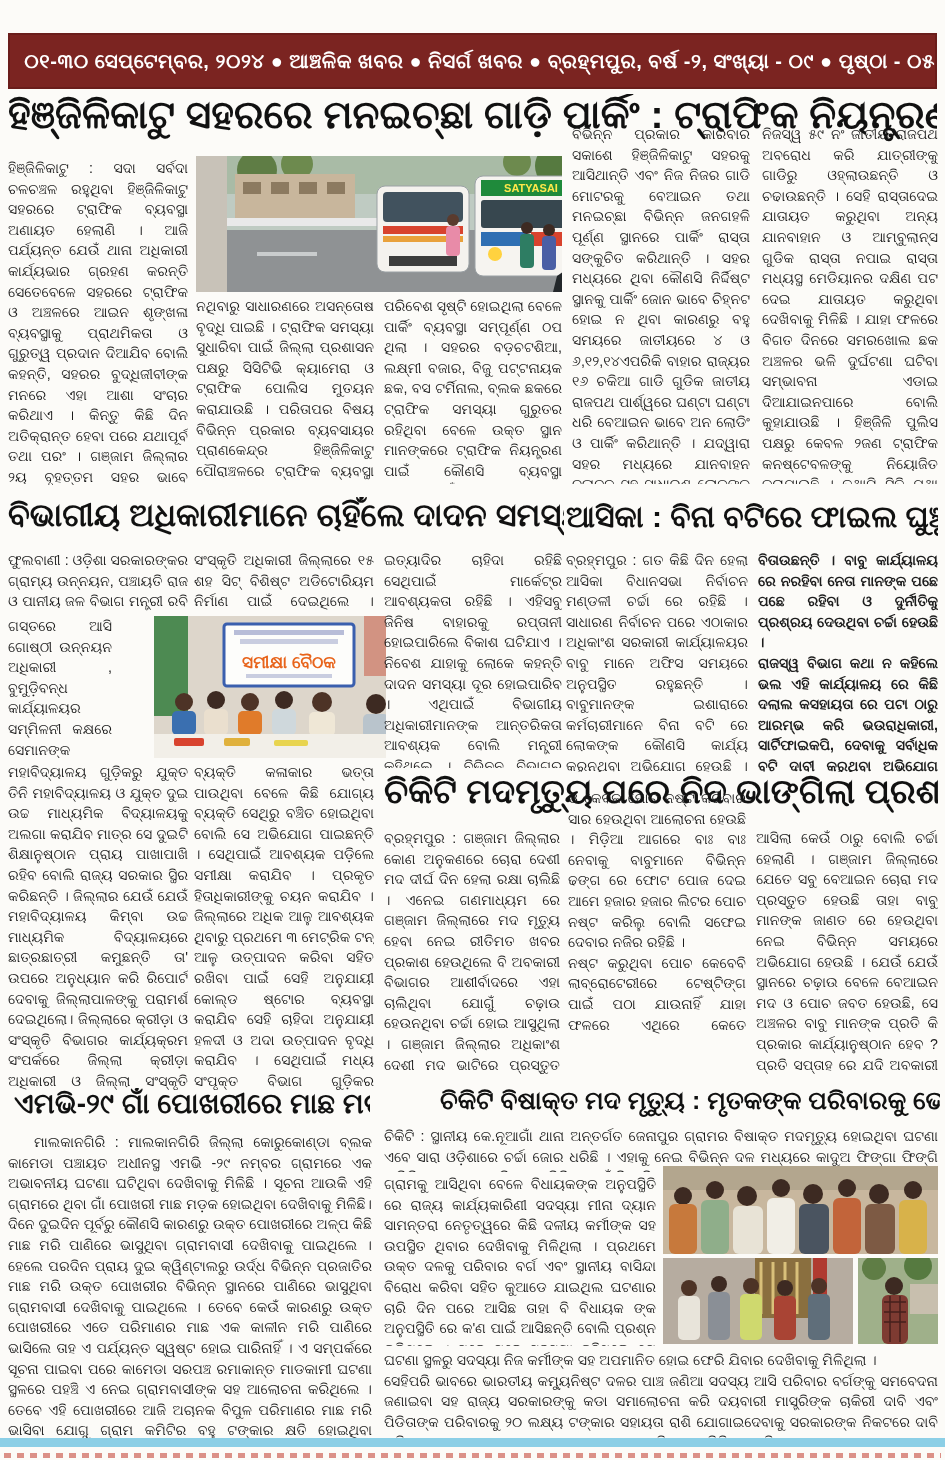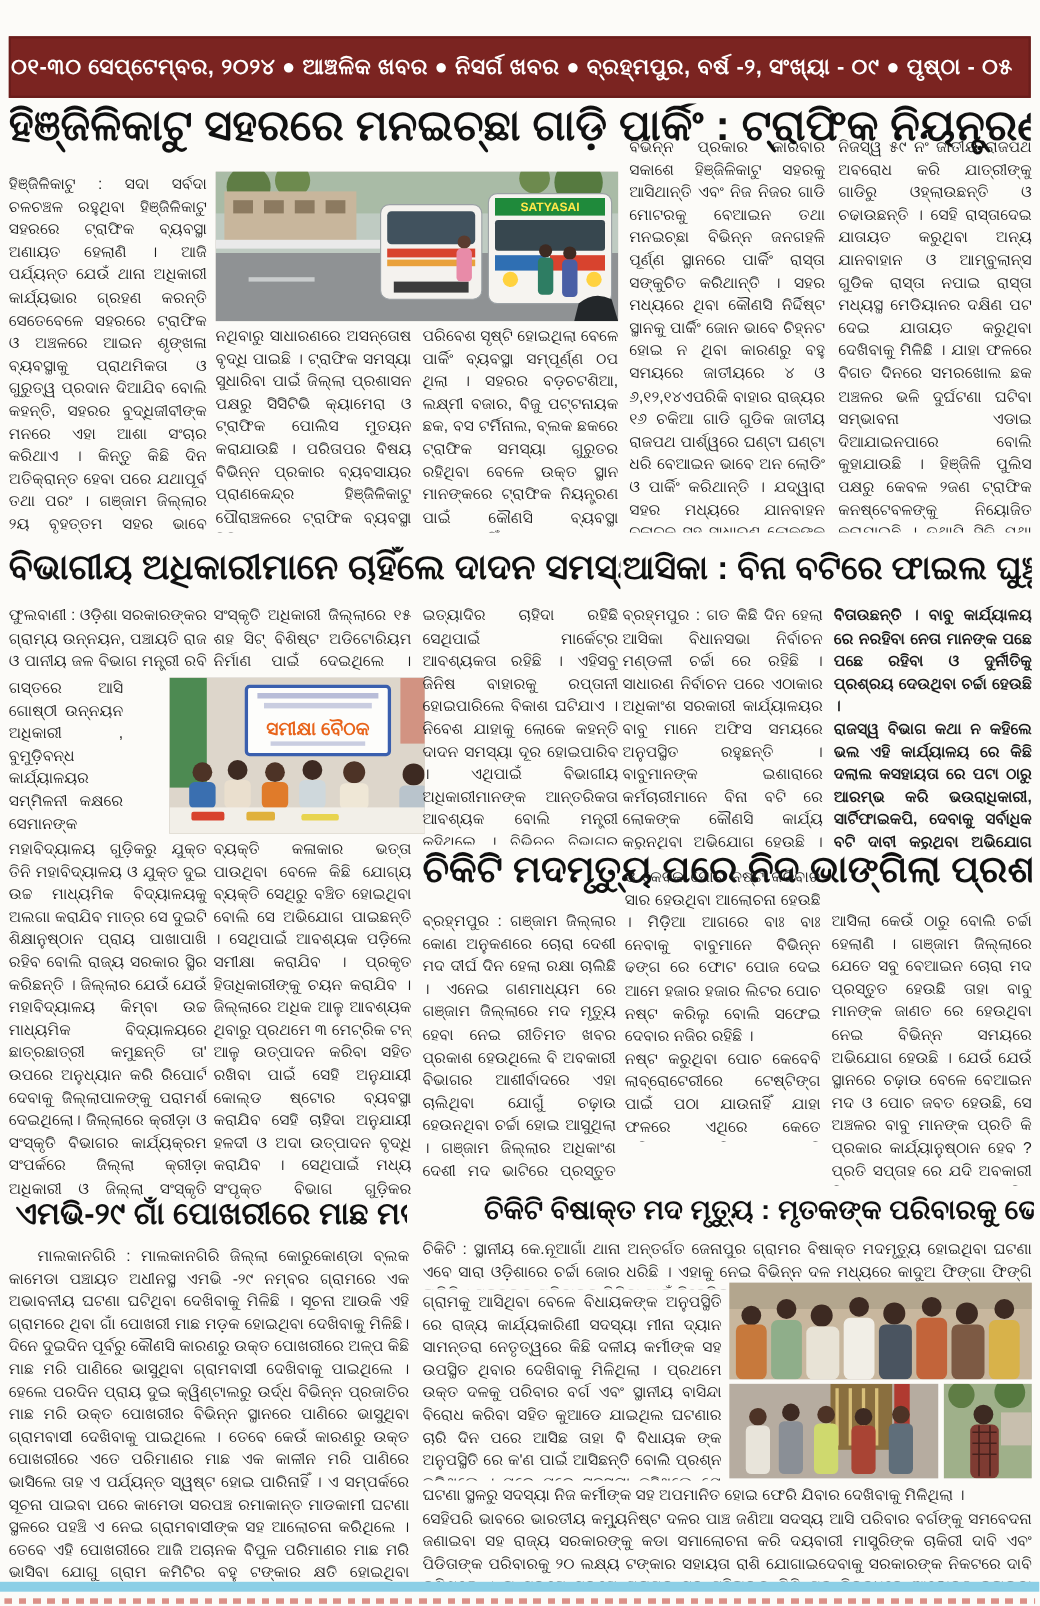--- a/index.html
+++ b/index.html
@@ -1,20 +1,20 @@
 <!DOCTYPE html>
 <html><head>
 <meta charset="utf-8">
 <style>
   html,body{margin:0;padding:0;}
   body{width:945px;height:1460px;position:relative;background:#fcfbf8;
        font-family:"Liberation Sans","DejaVu Sans",sans-serif;color:#1c1c1c;overflow:hidden;}
   .abs{position:absolute;box-sizing:border-box;}
   .masthead{background:#7b2421;color:#ffffff;font-weight:bold;font-size:20px;
-            display:flex;align-items:center;justify-content:flex-start;white-space:nowrap;
+            display:flex;align-items:center;justify-content:flex-end;white-space:nowrap;
             overflow:hidden;border:2px solid #6a1d1b;letter-spacing:.5px;}
   .mainhead{font-size:39px;font-weight:bold;color:#111;text-align:center;
             white-space:nowrap;overflow:hidden;line-height:1.1;}
   .sechead{font-weight:bold;color:#111;text-align:center;white-space:nowrap;overflow:hidden;line-height:1.15;}
   .bodytxt{font-size:14.2px;line-height:1.45;text-align:justify;overflow:hidden;
            white-space:pre-line;word-break:break-word;}
   .indent{text-indent:26px;}
   .photo{overflow:hidden;background:#c8c2b8;}
   .photo svg{display:block;}
   .bluebar{background:#8ccfe6;}
@@ -25,21 +25,21 @@
 
 <div class="abs masthead" style="left:8px;top:33px;width:929px;height:56px;">
   <span>୦୧-୩୦ ସେପ୍ଟେମ୍ବର,  ୨୦୨୪ ●   ଆଞ୍ଚଳିକ ଖବର ● ନିସର୍ଗ ଖବର  ● ବ୍ରହ୍ମପୁର, ବର୍ଷ -୨, ସଂଖ୍ୟା - ୦୯ ●   ପୃଷ୍ଠା - ୦୫</span>
 </div>
 
 <div class="abs mainhead" style="left:8px;top:94px;width:929px;height:58px;">ହିଞ୍ଜିଳିକାଟୁ ସହରରେ ମନଇଚ୍ଛା ଗାଡ଼ି ପାର୍କିଂ : ଟ୍ରାଫିକ ନିୟନ୍ତ୍ରଣ ଲୋକ ଦେଖାଣିଆ</div>
 
 <div class="abs bodytxt" style="left:8px;top:158px;width:180px;height:327px;">ହିଞ୍ଜିଳିକାଟୁ : ସଦା ସର୍ବଦା ଚଳଚଞ୍ଚଳ ରହୁଥିବା ହିଞ୍ଜିଳିକାଟୁ ସହରରେ ଟ୍ରାଫିକ ବ୍ୟବସ୍ଥା ଅଣାୟତ ହେଲାଣି । ଆଜି ପର୍ଯ୍ୟନ୍ତ ଯେଉଁ ଥାନା ଅଧିକାରୀ କାର୍ଯ୍ୟଭାର ଗ୍ରହଣ କରନ୍ତି ସେତେବେଳେ ସହରରେ ଟ୍ରାଫିକ ଓ ଅଞ୍ଚଳରେ ଆଇନ ଶୃଙ୍ଖଳା ବ୍ୟବସ୍ଥାକୁ ପ୍ରାଥମିକତା ଓ ଗୁରୁତ୍ୱ ପ୍ରଦାନ ଦିଆଯିବ ବୋଲି କହନ୍ତି, ସହରର ବୁଦ୍ଧିଜୀବୀଙ୍କ ମନରେ ଏହା ଆଶା ସଂଚାର କରିଥାଏ । କିନ୍ତୁ କିଛି ଦିନ ଅତିକ୍ରାନ୍ତ ହେବା ପରେ ଯଥାପୂର୍ବ ତଥା ପରଂ ।   ଗଞ୍ଜାମ ଜିଲ୍ଲାର ୨ୟ ବୃହତ୍ତମ ସହର ଭାବେ ପରିଗଣିତ ହେଉଥିବା ହିଞ୍ଜିଳିକାଟୁ ପୌରାଞ୍ଚଳରେ ଟ୍ରାଫିକ ସମସ୍ୟା ଦିନକୁ ଦିନ ଗୁରୁତର ହେଉଥିବାରୁ ଅସନ୍ତୋଷ ବୃଦ୍ଧି ପାଇଛି । ସବୁ ନିୟମକୁ ଖୋଲାଖୋଲି ଭାବେ ଉଲଂଘନ କରି ରାସ୍ତାରେ ମନଇଚ୍ଛା ପାର୍କିଂ କରାଯାଉଛି । ଫଳରେ ସହରରେ ବହୁ ସମୟ ଧରି ଟ୍ରାଫିକ ସମସ୍ୟା ଜଟିଳ ହୋଇପଡିଛି । ବିଶେଷକରି ସହରର ମୁଖ୍ୟ ଛକ ଗୁଡିକରେ ଏଭଳି ବିଷମ ପରିସ୍ଥିତି ସୃଷ୍ଟି ହେଉଛି ।
  ଦୀର୍ଘ ଦିନ ଧରି ଏଭଳି ପରିସ୍ଥିତି ଲାଗି ରହୁଥିଲେ ମଧ୍ୟ ସମସ୍ୟାର ସମାଧାନ ହେଉ</div>
 
-<div class="abs photo" style="left:196px;top:156px;width:366px;height:136px;">
+<div class="abs photo" style="left:196px;top:156px;width:366px;height:136px;padding-left:31px;">
   <svg width="366" height="136" viewBox="0 0 366 136" xmlns="http://www.w3.org/2000/svg">
     <rect width="366" height="136" fill="#bfcbc2"></rect>
     <rect y="0" width="366" height="38" fill="#a9bba6"></rect>
     <circle cx="30" cy="14" r="20" fill="#5f7d45"></circle>
       <circle cx="70" cy="8" r="16" fill="#6d8a4e"></circle>
     <circle cx="330" cy="10" r="22" fill="#567a40"></circle>
       <circle cx="290" cy="6" r="14" fill="#6d8a4e"></circle>
     <rect x="8" y="18" width="120" height="46" fill="#c8b69c"></rect>
     <rect x="16" y="26" width="18" height="12" fill="#8c7a60"></rect>
       <rect x="44" y="26" width="18" height="12" fill="#8c7a60"></rect>

